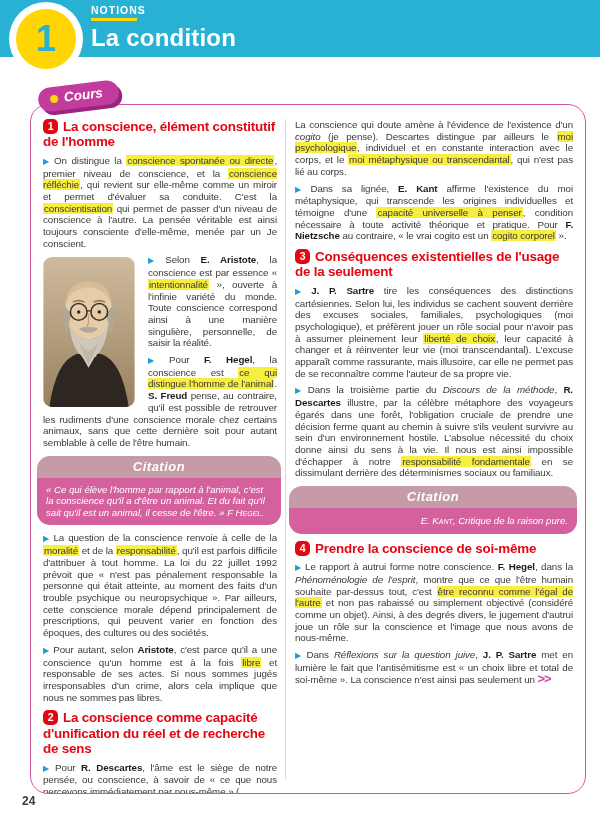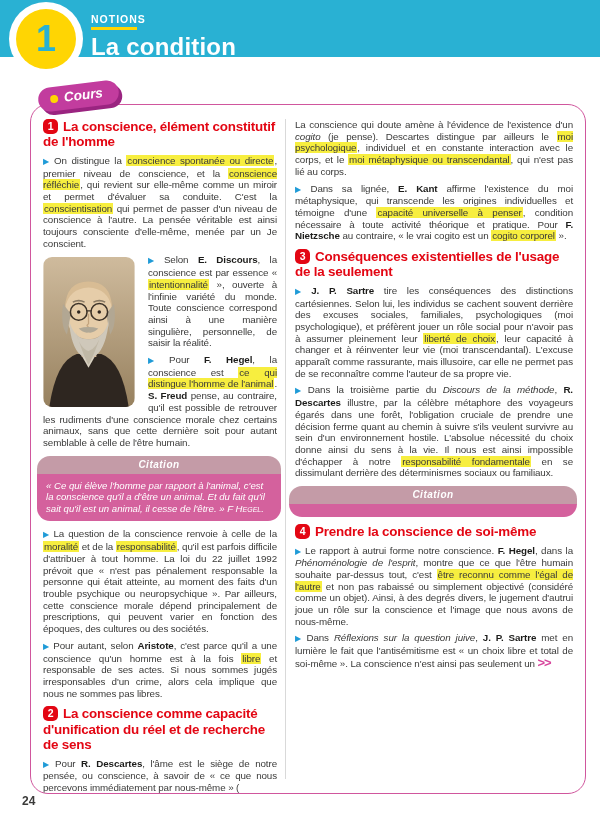--- a/index.html
+++ b/index.html
@@ -12,21 +12,21 @@
   .topbar { position:absolute; left:0; top:0; width:600px; height:57px; background:#29b1d3; }
   .chapter-circle {
     position:absolute; left:9px; top:2px; width:74px; height:74px; border-radius:50%;
     background:#ffffff; display:flex; align-items:center; justify-content:center; z-index:3;
   }
   .chapter-circle .inner {
     width:60px; height:60px; border-radius:50%; background:#ffd503;
     display:flex; align-items:center; justify-content:center;
     color:#29b1d3; font-size:36px; font-weight:bold;
   }
-  .header-text { position:absolute; left:91px; top:13px; z-index:3; }
+  .header-text { position:absolute; left:91px; top:4px; z-index:3; }
   .kicker { color:#ffffff; font-size:10.5px; font-weight:bold; letter-spacing:1px; }
   .kicker-underline { width:46px; height:3px; background:#ffd503; margin:2px 0 3px; }
   .big-title { color:#ffffff; font-size:24px; font-weight:bold; letter-spacing:0.2px; }
   
   .cours-tab {
     position:absolute; left:38px; top:84px; z-index:5; transform:rotate(-7deg);
     background:#c23c9e; color:#fff; border-radius:13px; padding:4px 16px 5px 12px;
     font-weight:bold; font-style:italic; font-size:13.5px;
     box-shadow:3px 4px 0 #9a2480;
     display:flex; align-items:center; gap:6px;
@@ -63,21 +63,21 @@
   }
   .sec-first { margin-top:0; }
   
   .photo-block { float:left; width:96px; margin:3px 9px 2px 0; }
   .photo { display:block; width:92px; height:150px; border-radius:9px; }
   .caption { text-align:center; font-weight:bold; font-size:10px; line-height:12.5px; color:#23233a; margin-top:4px; }
   
   .citation { clear:both; margin:7px -4px 7px -6px; border-radius:13px; overflow:hidden; }
   .cit-head {
     background:#c49ba7; color:#fff; text-align:center; font-weight:bold; font-style:italic;
-    font-size:10px; padding:3px 0 4px; letter-spacing:0.5px;
+    font-size:13px; padding:3px 0 4px; letter-spacing:0.5px;
   }
   .cit-body {
     background:#d4619d; color:#fff; font-style:italic; font-size:9.6px; line-height:11.6px;
     padding:6px 9px 7px; text-align:left;
   }
   .cit-attr { text-align:right; margin-top:1px; }
   
   .next-arrows { color:#d6459c; font-weight:bold; font-size:13px; letter-spacing:-1px; font-style:normal; }
   .page-number { position:absolute; left:22px; top:794px; font-weight:bold; font-size:12px; color:#3a3a39; }
 </style>
@@ -135,21 +135,21 @@
           <circle cx="57" cy="56" r="1.8" fill="#2f2620"></circle>
           <path d="M30 46 Q36 43 42 46" stroke="#8a7a64" stroke-width="1.6" fill="none"></path>
           <path d="M51 46 Q57 43 63 46" stroke="#8a7a64" stroke-width="1.6" fill="none"></path>
           <path d="M46 58 L46 68 Q43 70 46 71" stroke="#c2a37d" stroke-width="1.3" fill="none"></path>
           <path d="M26 64 Q28 92 38 100 Q46 107 54 100 Q64 92 67 64 Q62 84 46 84 Q31 84 26 64 Z" fill="#cfc8ba"></path>
           <path d="M33 76 Q42 104 46 110 Q50 104 60 76 Q55 93 46 96 Q37 93 33 76 Z" fill="#c0b8a6"></path>
           <path d="M36 73 Q46 70 56 73 Q51 78 46 77 Q41 78 36 73 Z" fill="#b0a896"></path>
         </svg>
       </div>
 
-      <p class="para"><span class="bullet">▶</span><span><span>Selon </span><span class="b">E. Discours</span><span>, la conscience est par essence « </span><span class="hl">intentionnalité</span><span> », ouverte à l'infinie variété du monde. Toute conscience correspond ainsi à une manière singulière, personnelle, de saisir la réalité.</span></span></p>
+      <p class="para"><span class="bullet">▶</span><span><span>Selon </span><span class="b">E. Aristote</span><span>, la conscience est par essence « </span><span class="hl">intentionnalité</span><span> », ouverte à l'infinie variété du monde. Toute conscience correspond ainsi à une manière singulière, personnelle, de saisir la réalité.</span></span></p>
 
       <p class="para"><span class="bullet">▶</span><span><span>Pour </span><span class="b">F. Hegel</span><span>, la conscience est </span><span class="hl">ce qui distingue l'homme de l'animal</span><span>. </span><span class="b">S. Freud</span><span> pense, au contraire, qu'il est possible de retrouver les rudiments d'une conscience morale chez certains animaux, sans que cette dernière soit pour autant semblable à celle de l'être humain.</span></span></p>
 
       <div class="citation">
         <div class="cit-head">Citation</div>
         <div class="cit-body"><span><span>« Ce qui élève l'homme par rapport à l'animal, c'est la conscience qu'il a d'être un animal. Et du fait qu'il sait qu'il est un animal, il cesse de l'être. » </span><span class="sc">F Hegel.</span></span></div>
       </div>
 
       <p class="para"><span class="bullet">▶</span><span><span>La question de la conscience renvoie à celle de la </span><span class="hl">moralité</span><span> et de la </span><span class="hl">responsabilité</span><span>, qu'il est parfois difficile d'attribuer à tout homme. La loi du 22 juillet 1992 prévoit que « n'est pas pénalement responsable la personne qui était atteinte, au moment des faits d'un trouble psychique ou neuropsychique ». Par ailleurs, cette conscience morale dépend principalement de prescriptions, qui peuvent varier en fonction des époques, des cultures ou des sociétés.</span></span></p>
 
@@ -175,20 +175,21 @@
         <span class="badge">3</span><span>Conséquences existentielles de l'usage de la seulement</span>
       </h2>
 
       <p class="para"><span class="bullet">▶</span><span><span class="b">J. P. Sartre</span><span> tire les conséquences des distinctions cartésiennes. Selon lui, les individus se cachent souvent derrière des excuses sociales, familiales, psychologiques (moi psychologique), et préfèrent jouer un rôle social pour n'avoir pas à assumer pleinement leur </span><span class="hl">liberté de choix</span><span>, leur capacité à changer et à réinventer leur vie (moi transcendantal). L'excuse apparaît comme rassurante, mais illusoire, car elle ne permet pas de se reconnaître comme l'auteur de sa propre vie.</span></span></p>
 
       <p class="para"><span class="bullet">▶</span><span><span>Dans la troisième partie du </span><span class="i">Discours de la méthode</span><span>, </span><span class="b">R. Descartes</span><span> illustre, par la célèbre métaphore des voyageurs égarés dans une forêt, l'obligation cruciale de prendre une décision ferme quant au chemin à suivre s'ils veulent survivre au sein d'un environnement hostile. L'absolue nécessité du choix donne ainsi du sens à la vie. Il nous est ainsi impossible d'échapper à notre </span><span class="hl">responsabilité fondamentale</span><span> en se dissimulant derrière des déterminismes sociaux ou familiaux.</span></span></p>
 
       <div class="citation">
         <div class="cit-head">Citation</div>
         <div class="cit-body">
+          <div class="cit-attr"><span class="sc">E. Kant</span><span>, </span><span class="i">Critique de la raison pure</span><span>.</span></div>
         </div>
       </div>
 
       <h2 class="sec">
         <span class="badge">4</span><span>Prendre la conscience de soi-même</span>
       </h2>
 
       <p class="para"><span class="bullet">▶</span><span><span>Le rapport à autrui forme notre conscience. </span><span class="b">F. Hegel</span><span>, dans la </span><span class="i">Phénoménologie de l'esprit</span><span>, montre que ce que l'être humain souhaite par-dessus tout, c'est </span><span class="hl">être reconnu comme l'égal de l'autre</span><span> et non pas rabaissé ou simplement objectivé (considéré comme un objet). Ainsi, à des degrés divers, le jugement d'autrui joue un rôle sur la conscience et l'image que nous avons de nous-même.</span></span></p>
 
       <p class="para"><span class="bullet">▶</span><span><span>Dans </span><span class="i">Réflexions sur la question juive</span><span>, </span><span class="b">J. P. Sartre</span><span> met en lumière le fait que l'antisémitisme est « un choix libre et total de soi-même ». La conscience n'est ainsi pas seulement un </span></span><span class="next-arrows">&gt;&gt;</span></p>

